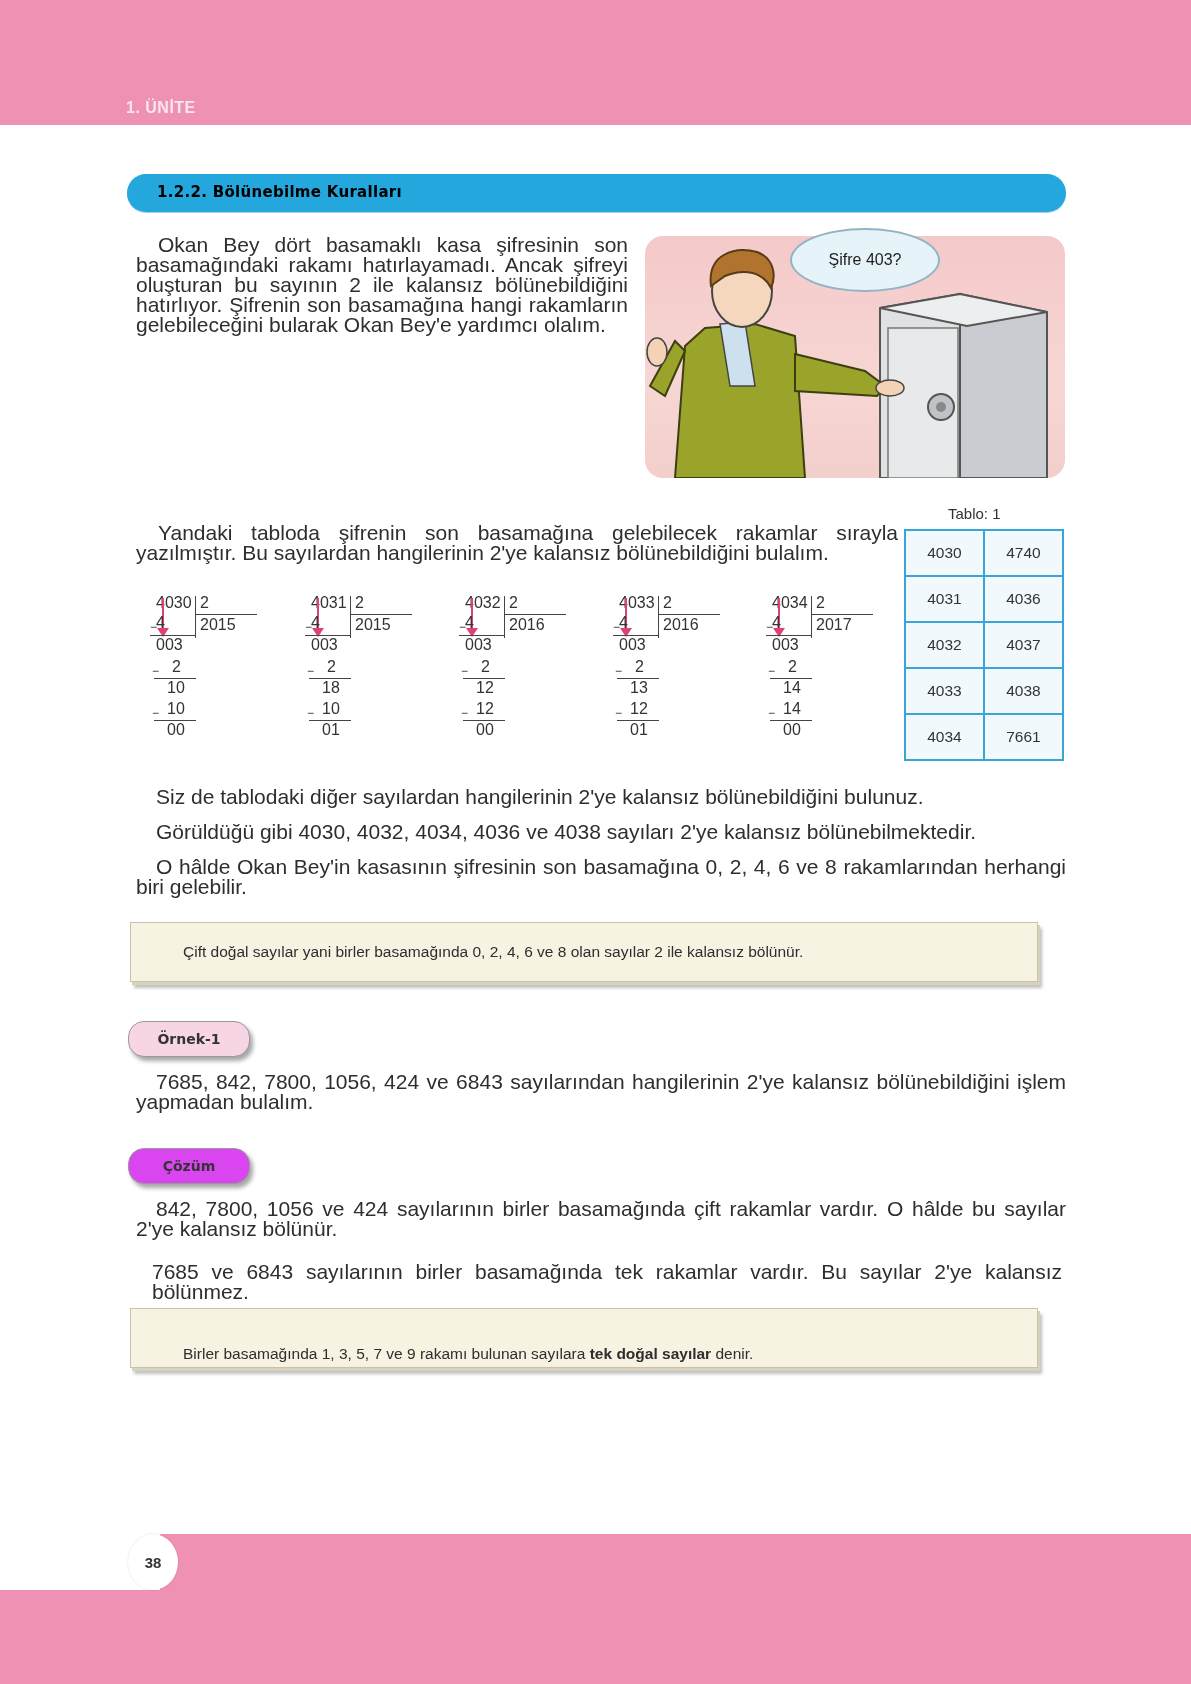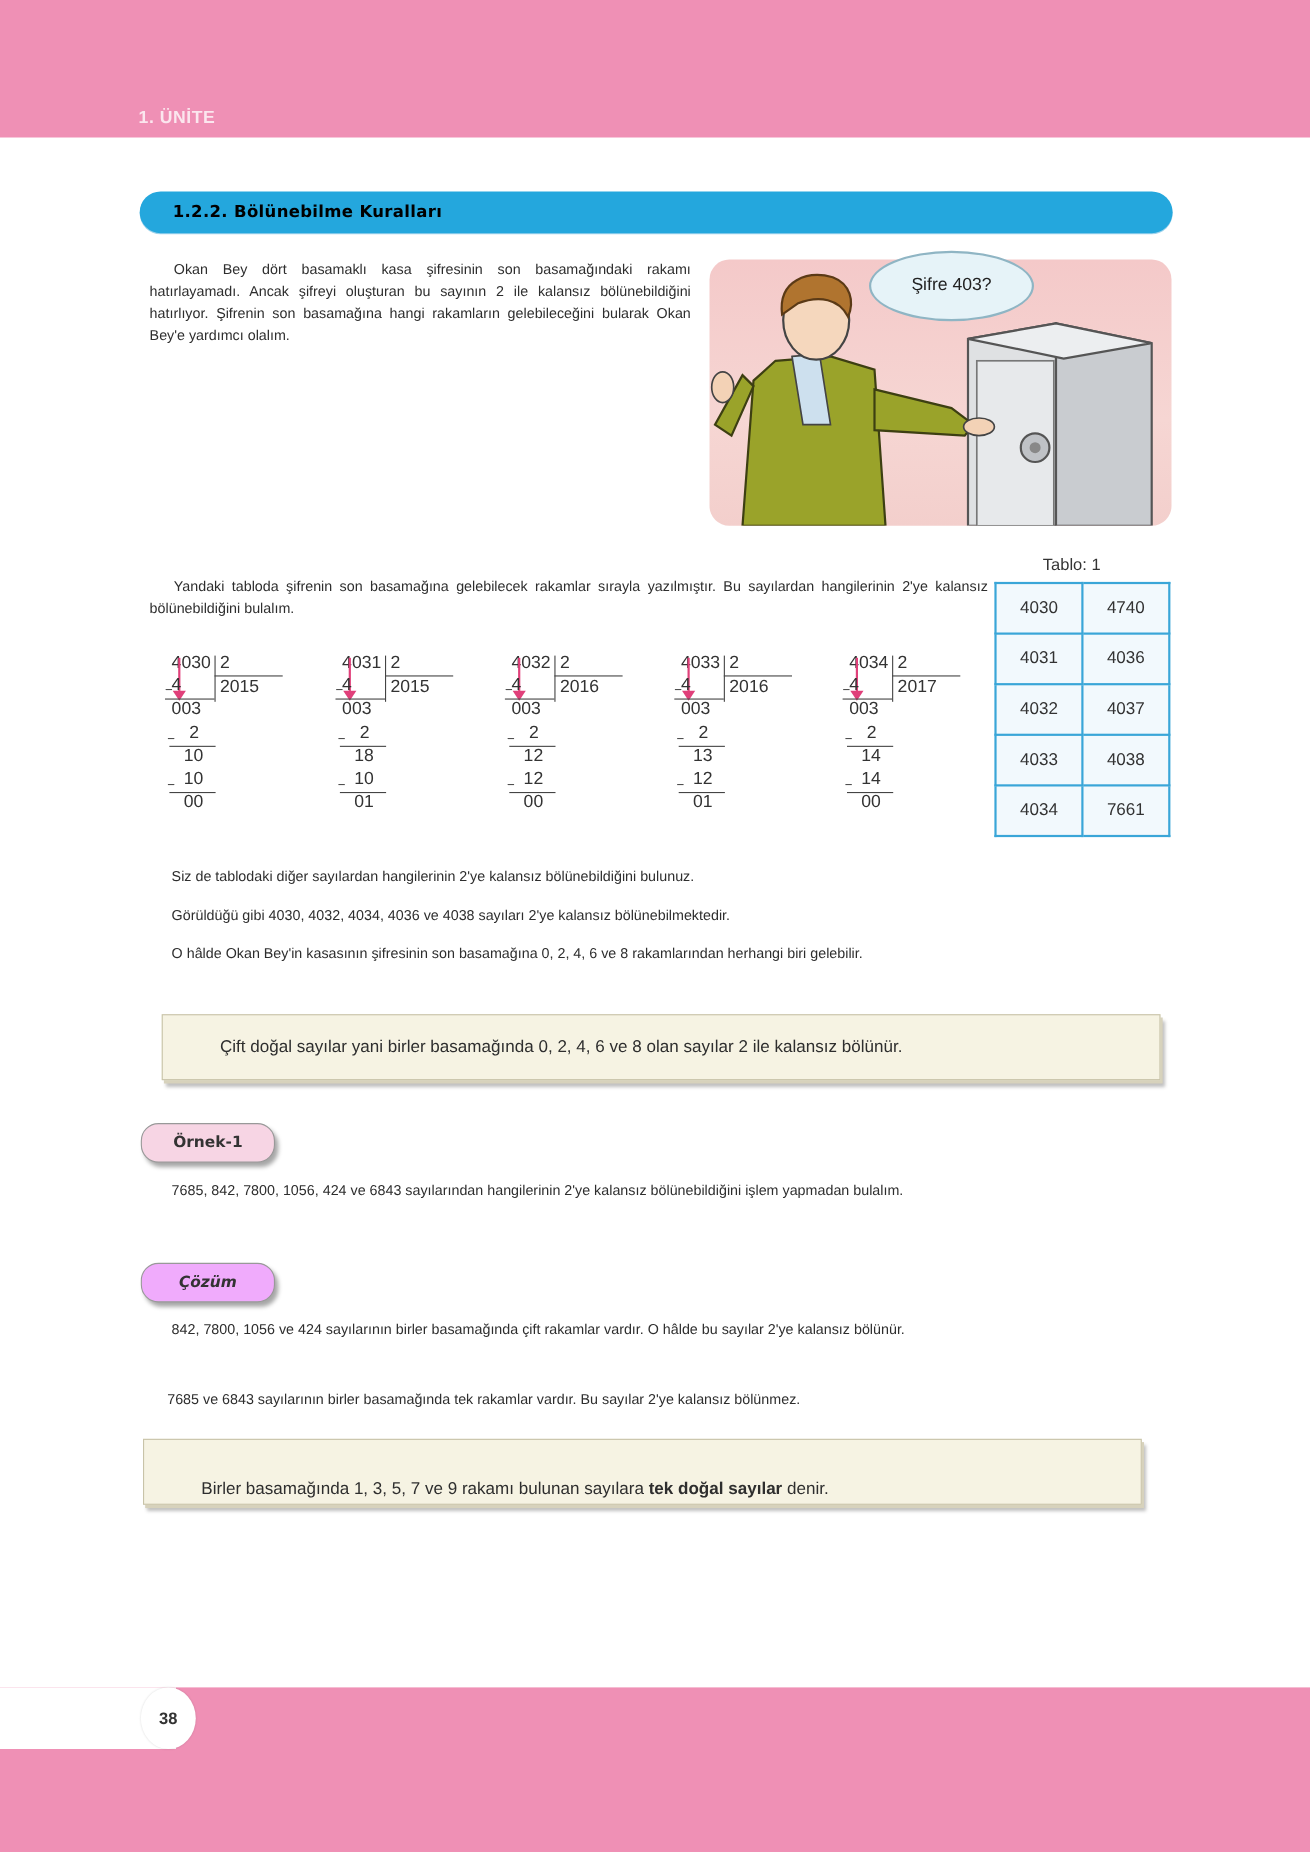--- a/index.html
+++ b/index.html
@@ -6,21 +6,21 @@
   html, body { width: 1191px; height: 1684px; background: #ffffff; overflow: hidden; }
   body { position: relative; font-family: "Liberation Sans", sans-serif; color: #2a2a2a; }
 
   .top-band { position: absolute; left: 0; top: 0; width: 1191px; height: 125px; background: #ef90b5; }
   .unit-label { position: absolute; left: 126px; top: 99px; color: #fbe6ee; font-size: 16px; font-weight: bold; letter-spacing: 0.5px; }
 
   .section-title-bar { position: absolute; left: 127px; top: 174px; width: 939px; height: 38px; background: #24a7dd;
     border-radius: 19px; box-shadow: 0 1px 0 #9fd3ec; }
   .section-title { position: absolute; left: 30px; top: 9px; color: #000000; font-family: "DejaVu Sans", sans-serif; font-size: 15px; font-weight: bold; letter-spacing: 0.3px; }
 
-  .p { position: absolute; font-size: 13px; line-height: 20px; color: #2e2e2e; text-align: justify; }
+  .p { position: absolute; font-size: 21px; line-height: 20px; color: #2e2e2e; text-align: justify; }
   .intro-para { left: 136px; top: 235px; width: 492px; text-indent: 22px; }
 
   .illustration { position: absolute; left: 645px; top: 236px; width: 420px; height: 242px; border-radius: 18px;
     background: linear-gradient(180deg, #f4c9c9 0%, #f6d6d3 60%, #f3cfcc 100%); overflow: hidden; }
   .speech-bubble { position: absolute; left: 790px; top: 228px; width: 150px; height: 64px; background: #e6f3f8; border: 2px solid #8fb5c4;
     border-radius: 50%; display: flex; align-items: center; justify-content: center; font-size: 16px; color: #222; }
 
   .table-caption { position: absolute; left: 948px; top: 505px; font-size: 15px; color: #333; }
   .num-table { position: absolute; left: 904px; top: 529px; width: 160px; border-collapse: collapse; border: 2px solid #3aa6d8; }
   .num-table td { width: 80px; height: 46px; border: 2px solid #3aa6d8; text-align: center; font-size: 15.5px; color: #333; background: #f2f9fd; }
@@ -36,29 +36,29 @@
   .division .arrow { position: absolute; left: 12px; top: 4px; width: 2px; height: 34px; background: #e0407a; }
   .division .arrowhead { position: absolute; left: 7px; top: 34px; width: 0; height: 0; border-left: 6px solid transparent; border-right: 6px solid transparent; border-top: 9px solid #e0407a; }
   .division .minus { position: absolute; font-size: 12px; color: #333; }
 
   .para-a { left: 156px; top: 787px; width: 900px; }
   .para-b { left: 156px; top: 822px; width: 900px; }
   .para-c { left: 136px; top: 857px; width: 930px; text-indent: 20px; }
 
   .note-box { position: absolute; background: #f6f3e3; border: 1px solid #c8c3a8;
     box-shadow: 2px 3px 0 #d7d2bc, 4px 6px 3px rgba(0,0,0,0.25); font-size: 15.5px; color: #2e2e2e; }
-  .note-1 { left: 130px; top: 922px; width: 908px; height: 60px; padding: 20px 0 0 52px; margin-left: 17px; }
+  .note-1 { left: 130px; top: 922px; width: 908px; height: 60px; padding: 20px 0 0 52px; }
   .note-2 { left: 130px; top: 1308px; width: 908px; height: 60px; padding: 36px 0 0 52px; }
   .note-2 b { font-weight: bold; }
 
   .pill { position: absolute; height: 36px; border-radius: 16px; display: flex; align-items: center; justify-content: center;
     font-family: "DejaVu Sans", sans-serif; font-weight: bold; font-size: 14px; color: #333;
     box-shadow: 3px 4px 4px rgba(0,0,0,0.35); border: 1px solid #999; }
   .pill-example { left: 128px; top: 1021px; width: 122px; background: #f7d5e4; }
-  .pill-solution { left: 128px; top: 1148px; width: 122px; background: #f0abfc; font-style: italic; }
+  .pill-solution { left: 128px; top: 1148px; width: 122px; background: #d946ef; }
 
   .ex-para { left: 136px; top: 1072px; width: 930px; text-indent: 20px; }
   .sol-para-1 { left: 136px; top: 1199px; width: 930px; text-indent: 20px; }
   .sol-para-2 { left: 152px; top: 1262px; width: 910px; }
 
   .bottom-band { position: absolute; left: 0; top: 1534px; width: 1191px; height: 150px; background: #ef90b5; }
   .bottom-white-tab { position: absolute; left: 0; top: 1534px; width: 160px; height: 56px; background: #fff; }
   .page-number-circle { position: absolute; left: 128px; top: 1534px; width: 50px; height: 56px; border-radius: 50%; background: #fff;
     display: flex; align-items: center; justify-content: center; font-size: 15px; font-weight: bold; color: #333; box-shadow: 0 0 2px rgba(0,0,0,0.15); }
 </style>

